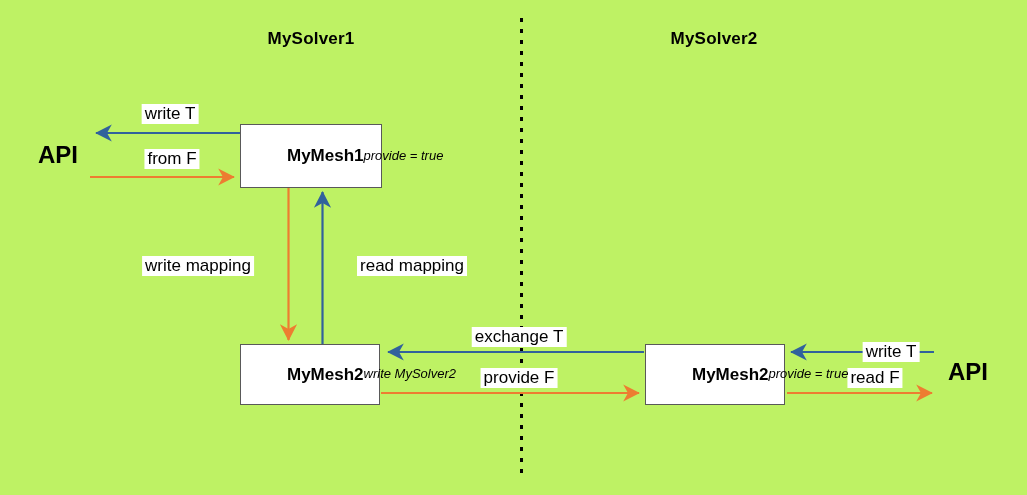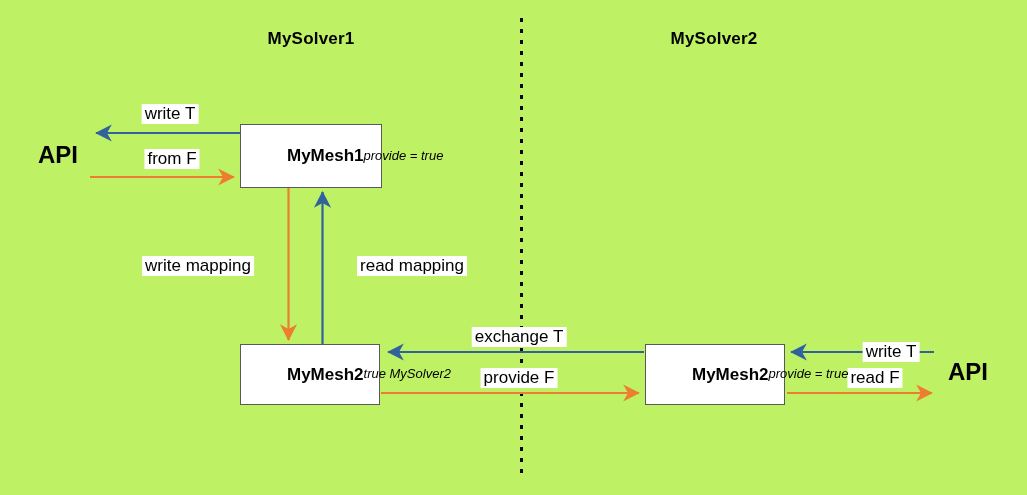--- a/index.html
+++ b/index.html
@@ -118,21 +118,21 @@
 
   <div class="api-label" style="left:968px; top:372px;">API</div>
 
   <div class="mesh-box" style="left:240px; top:124px; width:142px; height:64px;">
     <div class="mesh-title">MyMesh1</div>
     <div class="mesh-sub">provide = true</div>
   </div>
 
   <div class="mesh-box" style="left:240px; top:344px; width:140px; height:61px;">
     <div class="mesh-title">MyMesh2</div>
-    <div class="mesh-sub">true MySolver2</div>
+    <div class="mesh-sub">write MySolver2</div>
   </div>
 
   <div class="mesh-box" style="left:645px; top:344px; width:140px; height:61px;">
     <div class="mesh-title">MyMesh2</div>
     <div class="mesh-sub">provide = true</div>
   </div>
 
   <div class="edge-label" style="left:170px; top:114px;">write T</div>
 
   <div class="edge-label" style="left:172px; top:159px;">from F</div>

